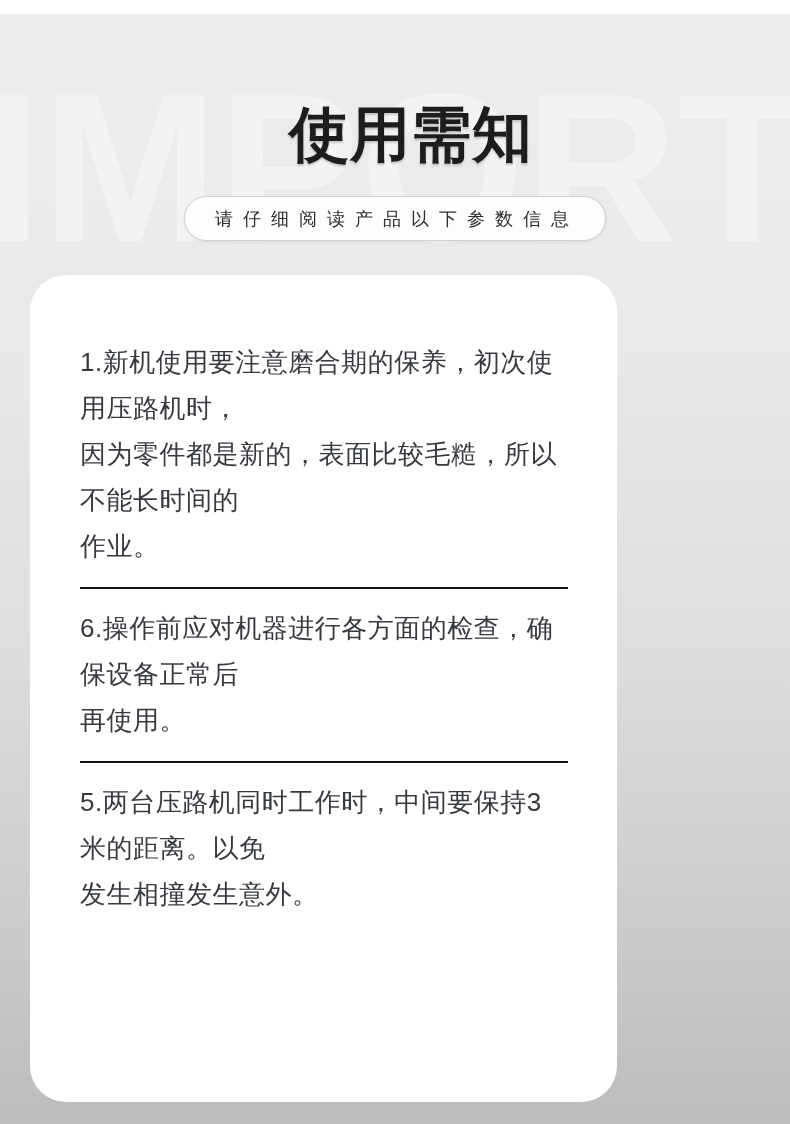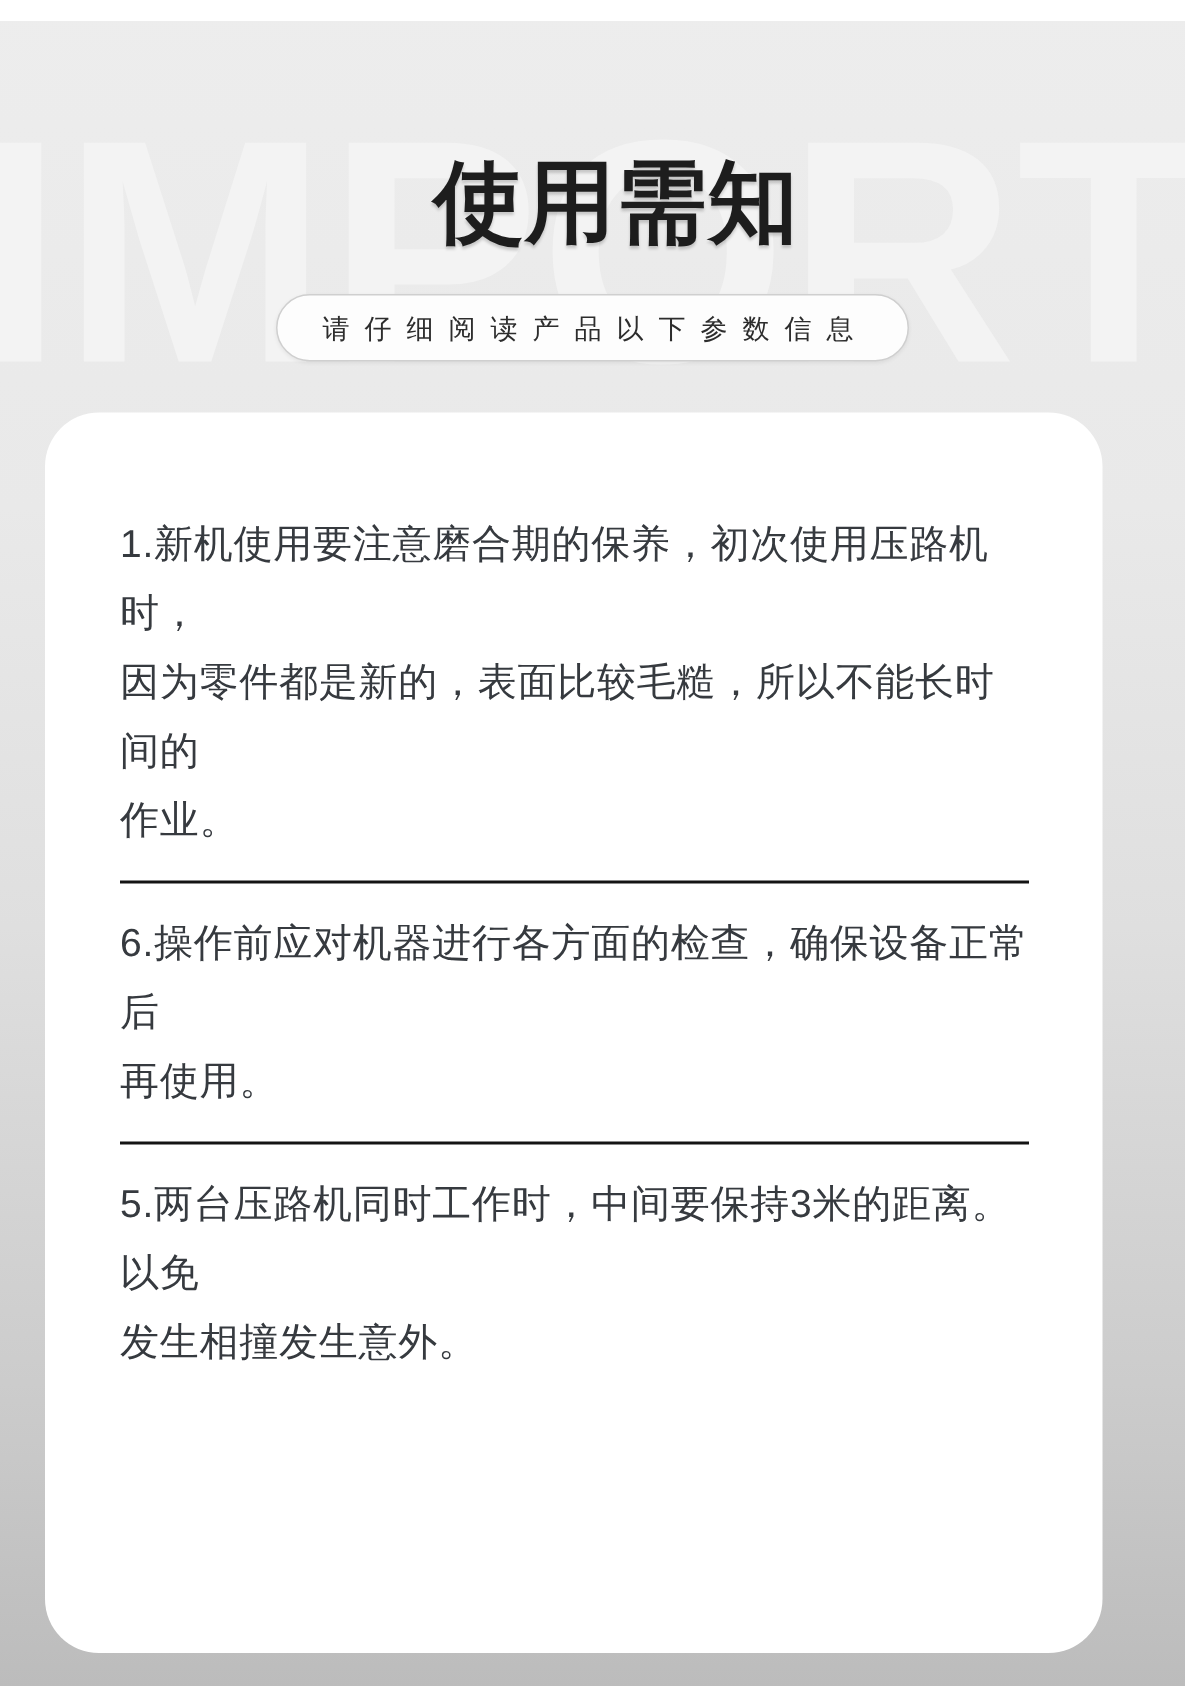--- a/index.html
+++ b/index.html
@@ -70,21 +70,21 @@
   .subtitle-text {
     font-size: 18px;
     letter-spacing: 10px;
     color: #2d2d2d;
     font-weight: 400;
   }
   .notice-card {
     position: absolute;
     top: 275px;
     left: 30px;
-    width: 705px;
+    width: 587px;
     height: 827px;
     box-sizing: border-box;
     background: #ffffff;
     border-radius: 36px;
     padding: 50px 49px 0 50px;
   }
   .notice-item {
     font-size: 26px;
     line-height: 46px;
     color: #363a3f;

